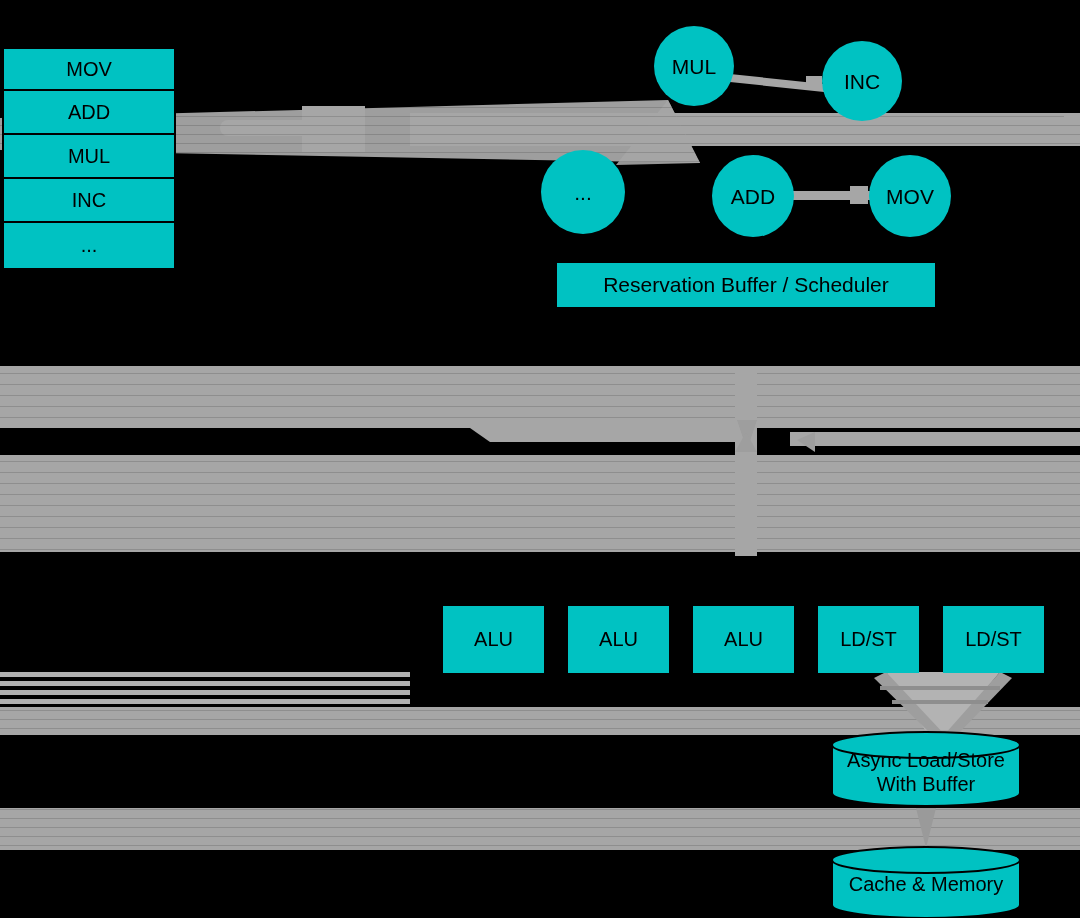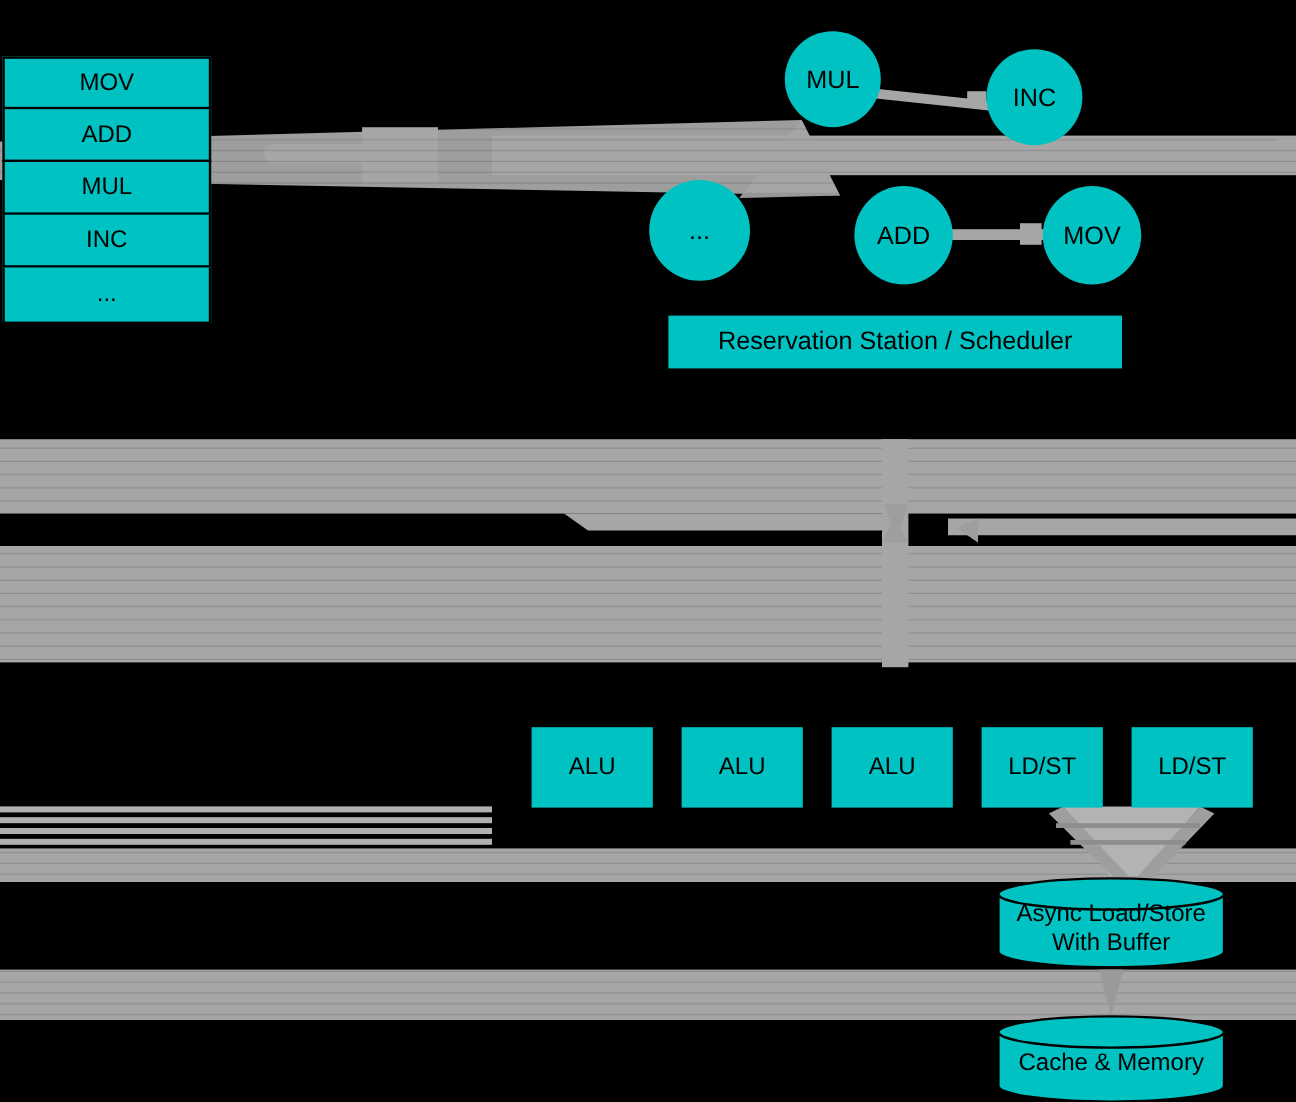--- a/index.html
+++ b/index.html
@@ -150,21 +150,21 @@
       <circle class="teal-fill-nostroke" cx="753" cy="196" r="41"></circle>
       <text class="node-text circle-text" x="753" y="198">ADD</text>
     </g>
     <g>
       <circle class="teal-fill-nostroke" cx="910" cy="196" r="41"></circle>
       <text class="node-text circle-text" x="910" y="198">MOV</text>
     </g>
   </svg>
 
   <div style="position:absolute; left:557px; top:263px; width:378px; height:44px; background:#00C2C2; display:flex; align-items:center; justify-content:center;">
-    <span style="font-size:21px; color:#000;">Reservation Station / Scheduler</span>
+    <span style="font-size:21px; color:#000;">Reservation Buffer / Scheduler</span>
   </div>
 
   <div>
     <div style="position:absolute; left:443px; top:606px; width:101px; height:67px; background:#00C2C2; display:flex; align-items:center; justify-content:center;">
       <span style="font-size:20px; color:#000;">ALU</span>
     </div>
     <div style="position:absolute; left:568px; top:606px; width:101px; height:67px; background:#00C2C2; display:flex; align-items:center; justify-content:center;">
       <span style="font-size:20px; color:#000;">ALU</span>
     </div>
     <div style="position:absolute; left:693px; top:606px; width:101px; height:67px; background:#00C2C2; display:flex; align-items:center; justify-content:center;">

